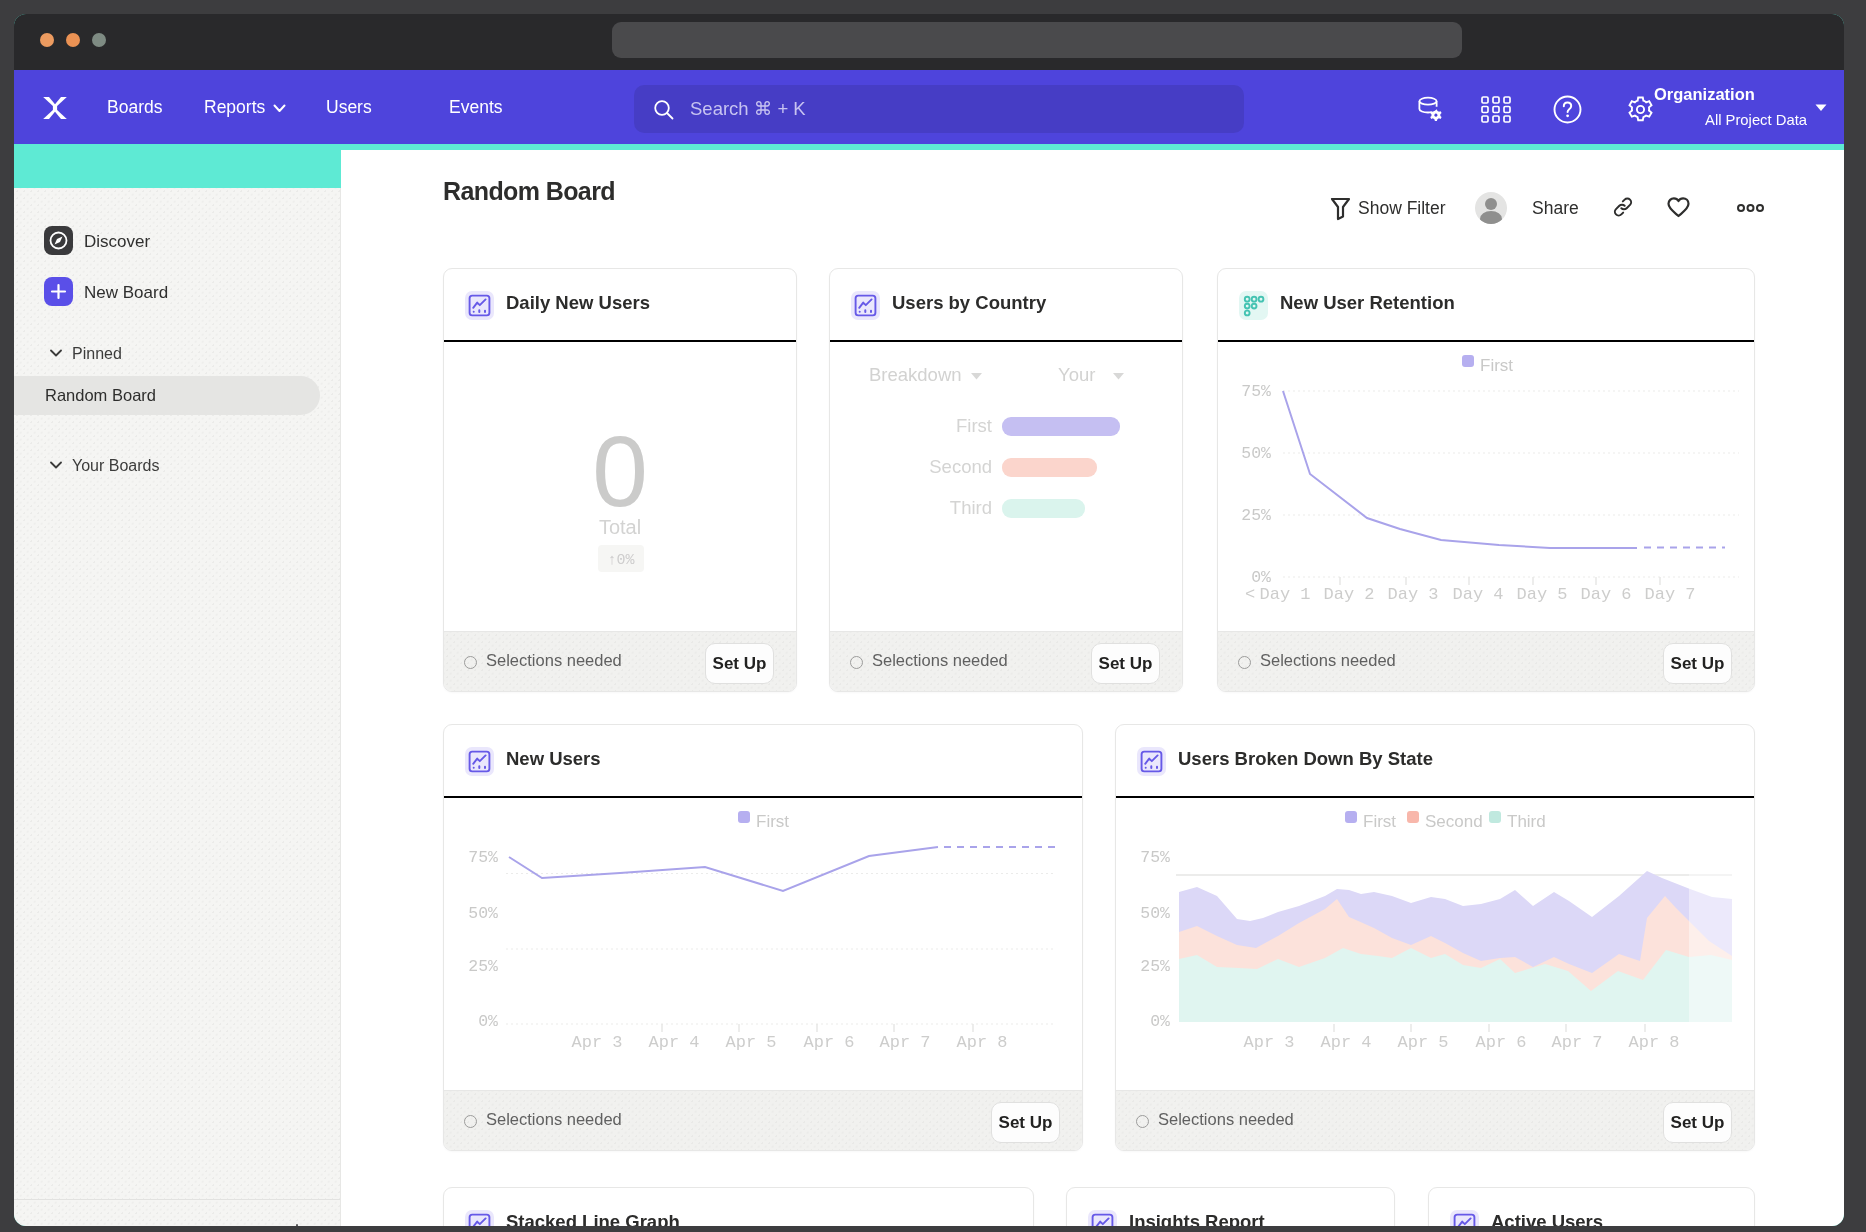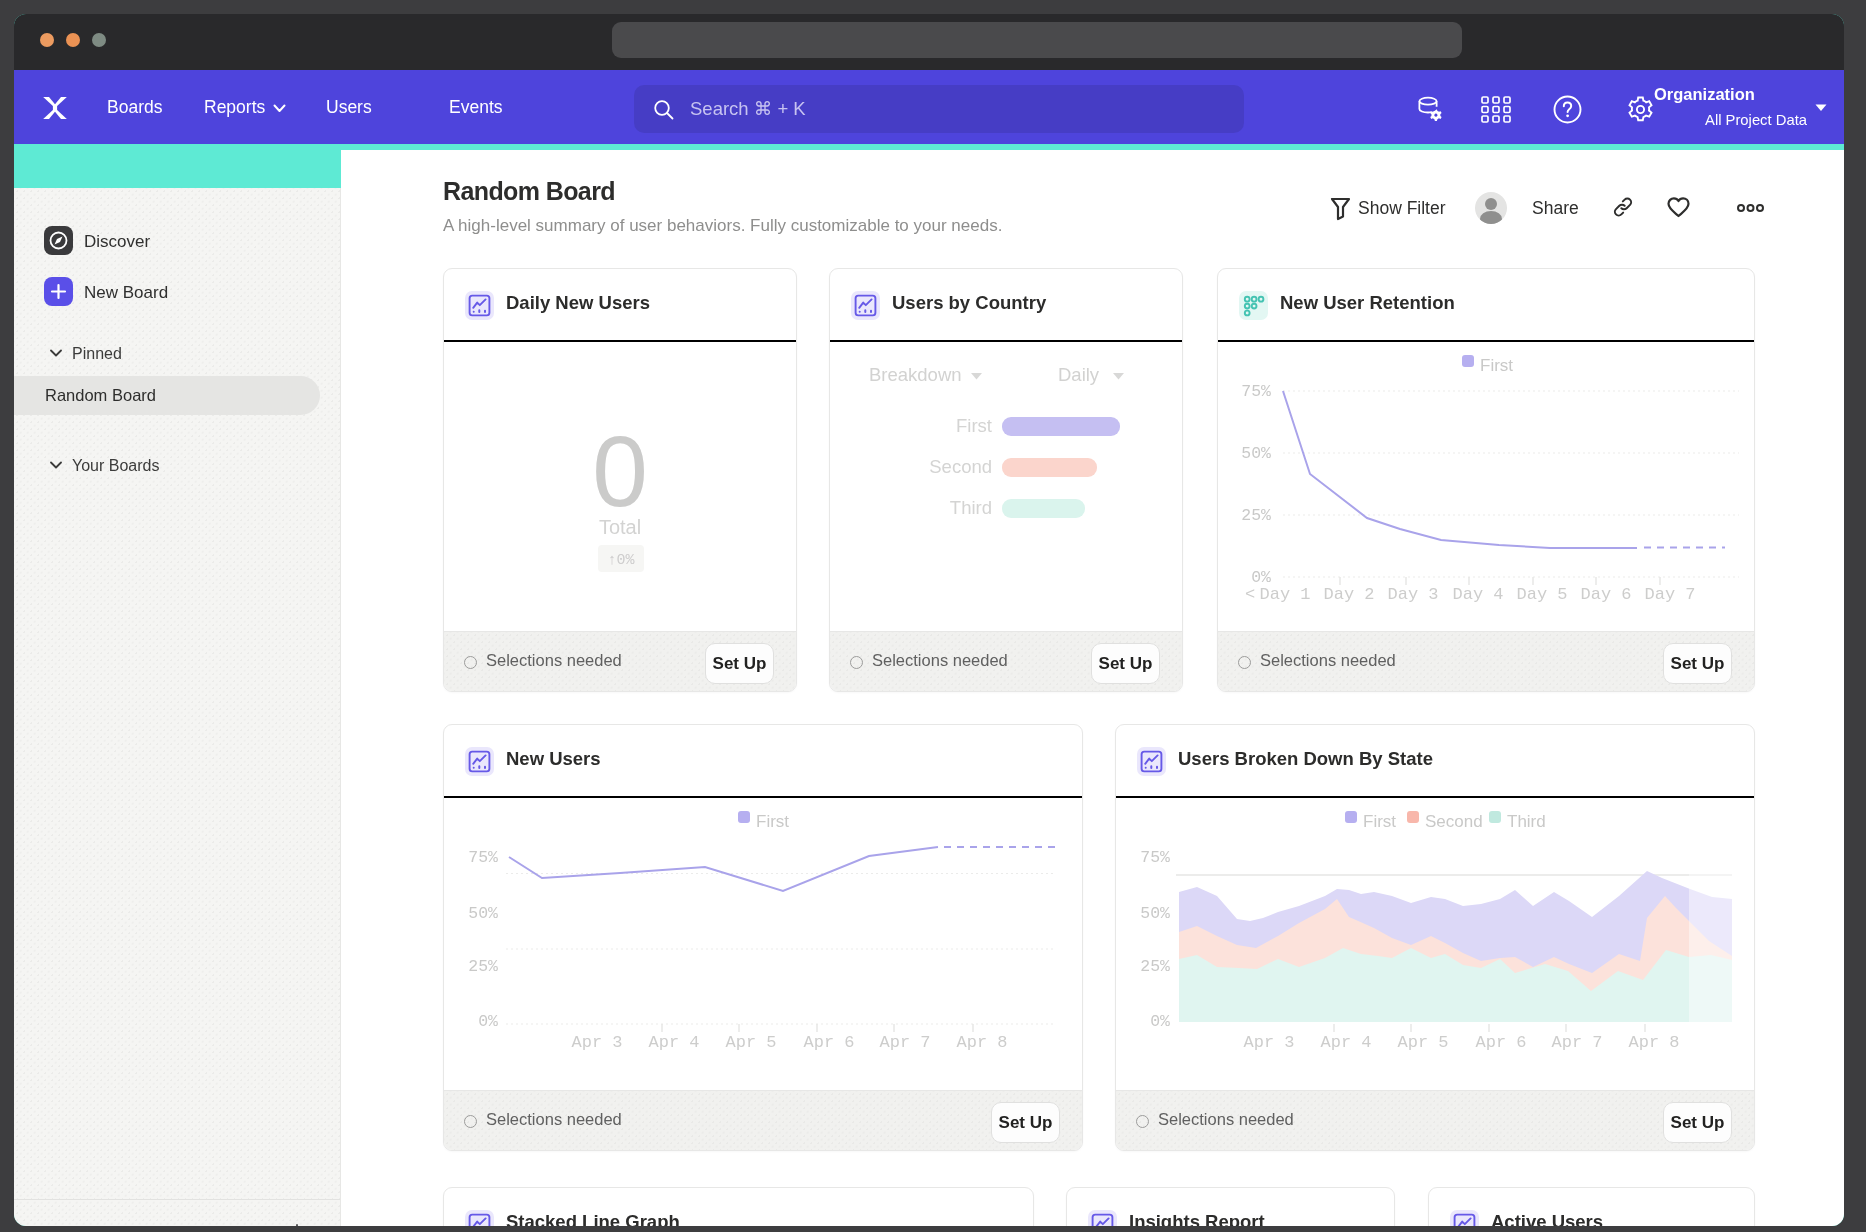--- a/index.html
+++ b/index.html
@@ -145,21 +145,20 @@
       </svg>
     <div class="sechead" style="left:58px; top:269px;">Your Boards</div>
     <div style="position:absolute; left:0; bottom:70px; width:100%; border-top:1px solid #e2e2e0;"></div>
     <svg class="abs" style="left:281px; bottom:26px;" width="22" height="20" viewBox="0 0 22 20">
         <path d="M2 1 V19 M20 10 H6 M11 4 L5.5 10 L11 16" fill="none" stroke="#59595b" stroke-width="2" stroke-linecap="round" stroke-linejoin="round"></path>
       </svg>
   </div>
 
   <div class="main" id="main">
     <h1 class="board">Random Board</h1>
-    <div class="subtitle">A high-level summary of user behaviors. Fully customizable to your needs.</div>
 
     <svg class="abs" style="left:989px; top:47px;" width="21" height="24" viewBox="0 0 21 24">
         <path d="M2 2 H19 L13 10 V19.5 L8 22 V10 Z" fill="none" stroke="#2e2e2d" stroke-width="2.2" stroke-linejoin="round"></path>
       </svg>
     <div class="abs" style="left:1017px; top:48px; font-size:17.5px; color:#2e2e2d;">Show Filter</div>
     <div class="abs" style="left:1134px; top:42px; width:32px; height:32px; border-radius:50%; background:#e4e4e3; overflow:hidden;">
       <div class="abs" style="left:10px; top:6px; width:12px; height:12px; border-radius:50%; background:#8f8f8e;"></div>
       <div class="abs" style="left:5px; top:19px; width:22px; height:16px; border-radius:50%; background:#8f8f8e;"></div>
     </div>
     <div class="abs" style="left:1191px; top:48px; font-size:17.5px; color:#2e2e2d;">Share</div>
@@ -201,21 +200,21 @@
               <rect x="4.6" y="4.6" width="19.8" height="19.8" rx="2.6" fill="none" stroke="#6659e7" stroke-width="1.9"></rect>
               <path d="M8.2 16.8 L12.2 11.6 L14.8 14.2 L20.6 8.4" fill="none" stroke="#6659e7" stroke-width="1.9" stroke-linecap="round" stroke-linejoin="round"></path>
               <path d="M8.7 20.8 h0.01 M14.3 19.3 v1.6 M20 19.8 v1.1" stroke="#6659e7" stroke-width="2" stroke-linecap="round"></path>
             </svg></div>
         <div class="ctitle">Users by Country</div>
       </div>
       <div class="abs" style="left:39px; top:95px; font-size:18.5px; color:#d2d2d1;">Breakdown</div>
       <svg class="abs" style="left:140px; top:103px;" width="13" height="9" viewBox="0 0 13 9">
           <path d="M1 1 L6.5 7.5 L12 1 Z" fill="#d8d8d7"></path>
         </svg>
-      <div class="abs" style="left:228px; top:95px; font-size:18.5px; color:#d2d2d1;">Daily</div>
+      <div class="abs" style="left:228px; top:95px; font-size:18.5px; color:#d2d2d1;">Your</div>
       <svg class="abs" style="left:282px; top:103px;" width="13" height="9" viewBox="0 0 13 9">
           <path d="M1 1 L6.5 7.5 L12 1 Z" fill="#d8d8d7"></path>
         </svg>
       <div class="abs" style="left:120px; top:146px; width:42px; text-align:right; font-size:18.5px; color:#d4d4d3;">First</div>
       <div class="abs" style="left:172px; top:148px; width:118px; height:19px; border-radius:9px; background:#c5bff2;"></div>
       <div class="abs" style="left:90px; top:187px; width:72px; text-align:right; font-size:18.5px; color:#d4d4d3;">Second</div>
       <div class="abs" style="left:172px; top:189px; width:95px; height:19px; border-radius:9px; background:#fbd5cc;"></div>
       <div class="abs" style="left:112px; top:228px; width:50px; text-align:right; font-size:18.5px; color:#d4d4d3;">Third</div>
       <div class="abs" style="left:172px; top:230px; width:83px; height:19px; border-radius:9px; background:#daf4ed;"></div>
       <div class="cfoot">

